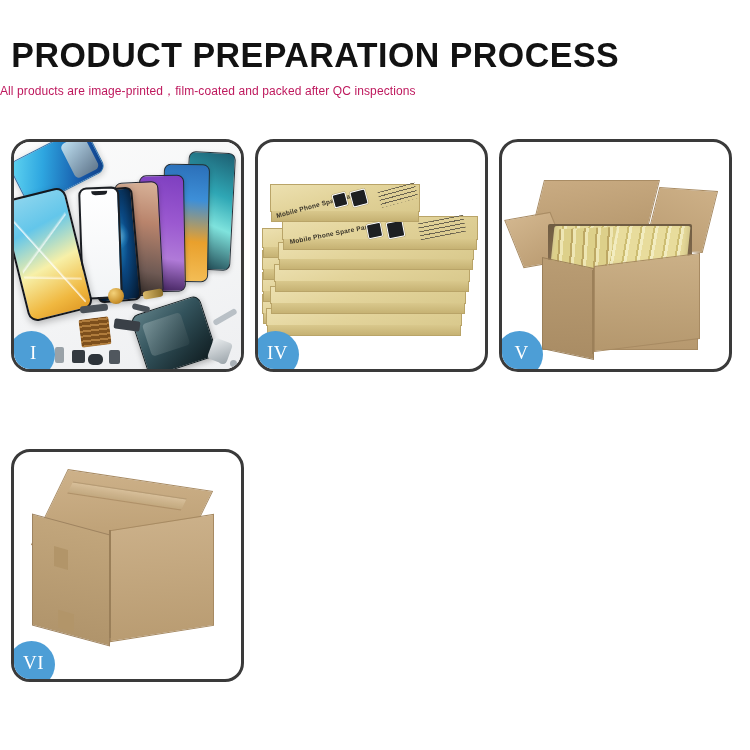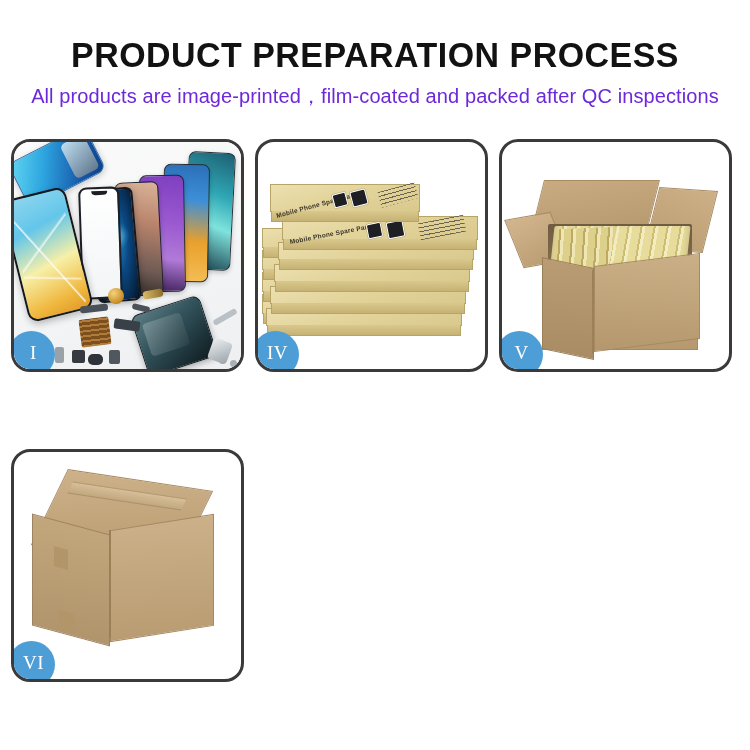--- a/index.html
+++ b/index.html
@@ -18,36 +18,35 @@
     height: 750px;
     background: #ffffff;
   }
 
   
   .header {
     position: absolute;
     top: 36px;
     left: 0;
     width: 750px;
-    text-align: center;
   }
   .title {
     font-size: 35px;
     font-weight: 700;
     letter-spacing: 0.5px;
     color: #121212;
     line-height: 1.08;
     transform: scaleX(0.97);
     white-space: nowrap;
   }
   .subtitle {
     margin-top: 9px;
-    font-size: 20px;
+    font-size: 12px;
     font-weight: 400;
-    color: #6d28d9;
+    color: #be185d;
     letter-spacing: 0.1px;
     white-space: nowrap;
   }
 
   
   .grid {
     position: absolute;
     top: 139px;
     left: 11px;
     width: 728px;

